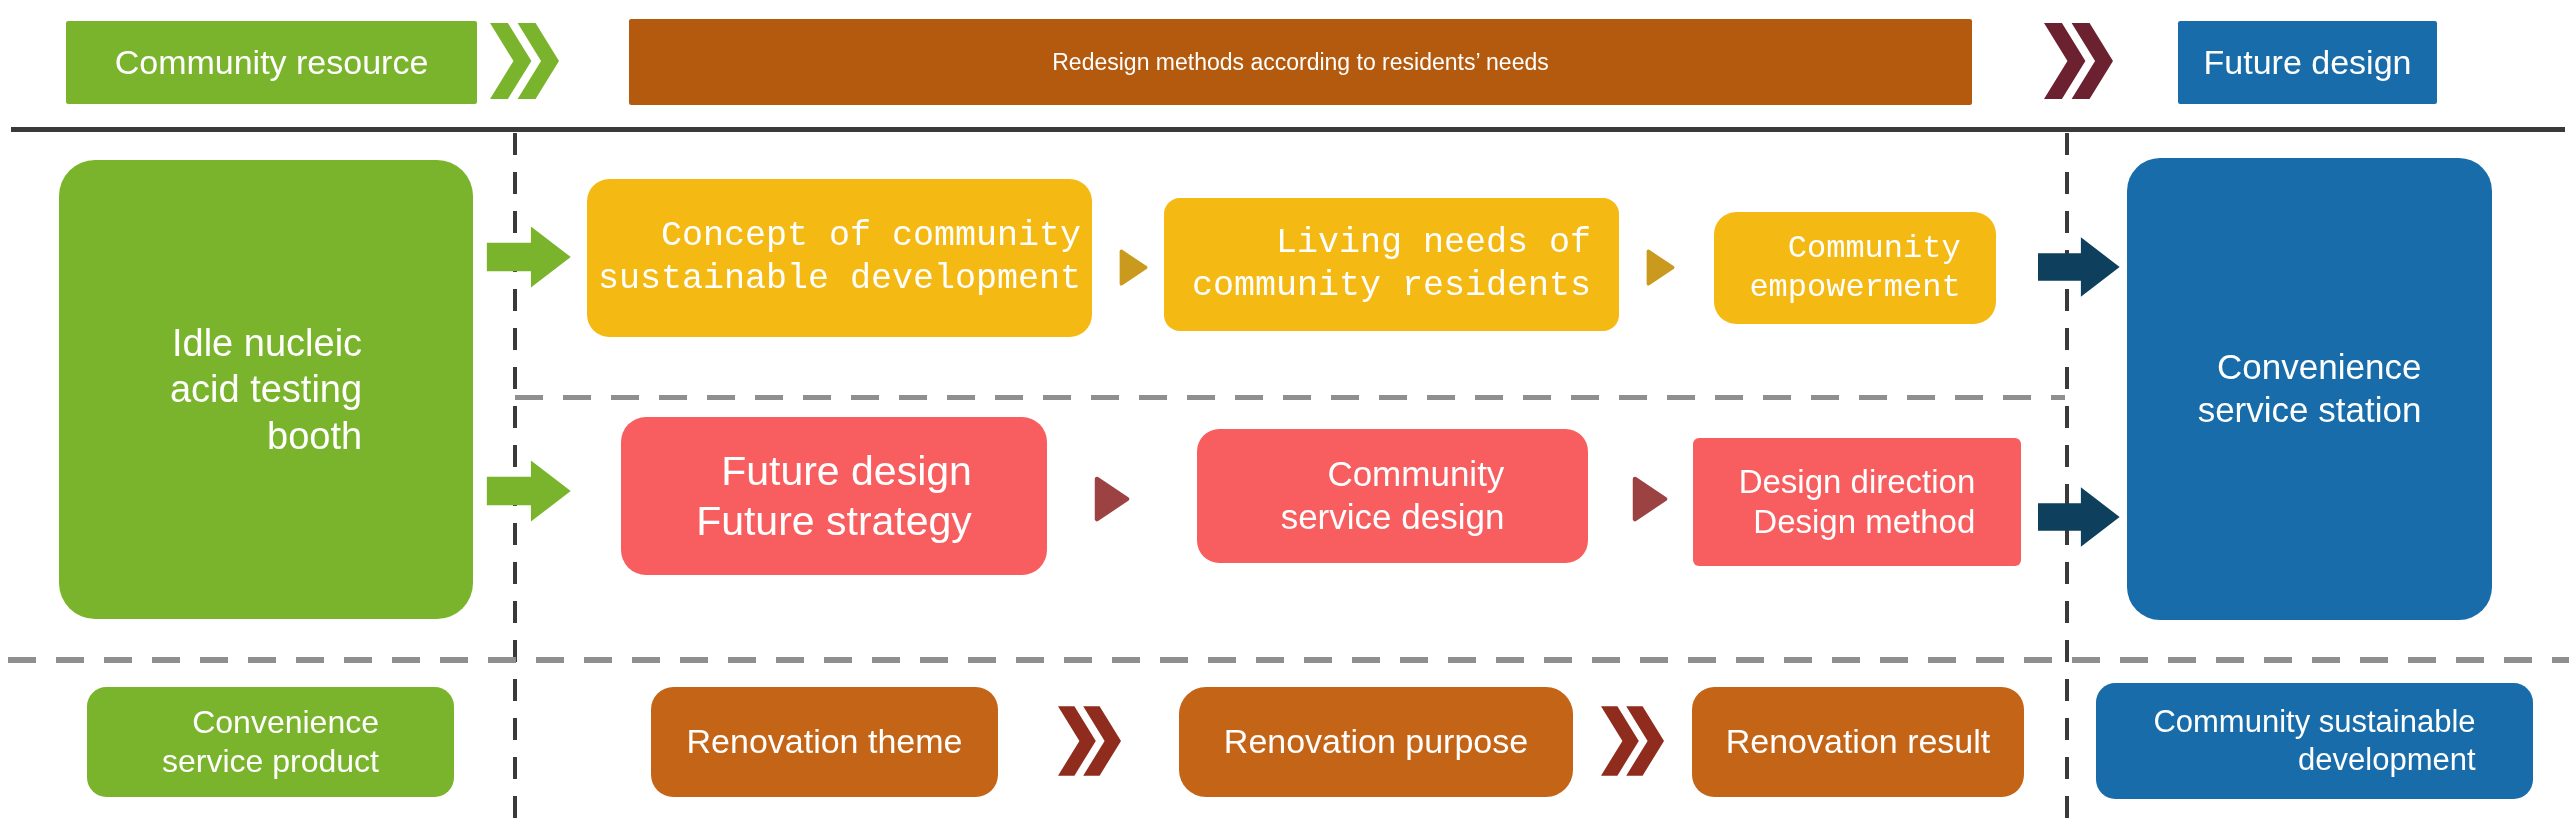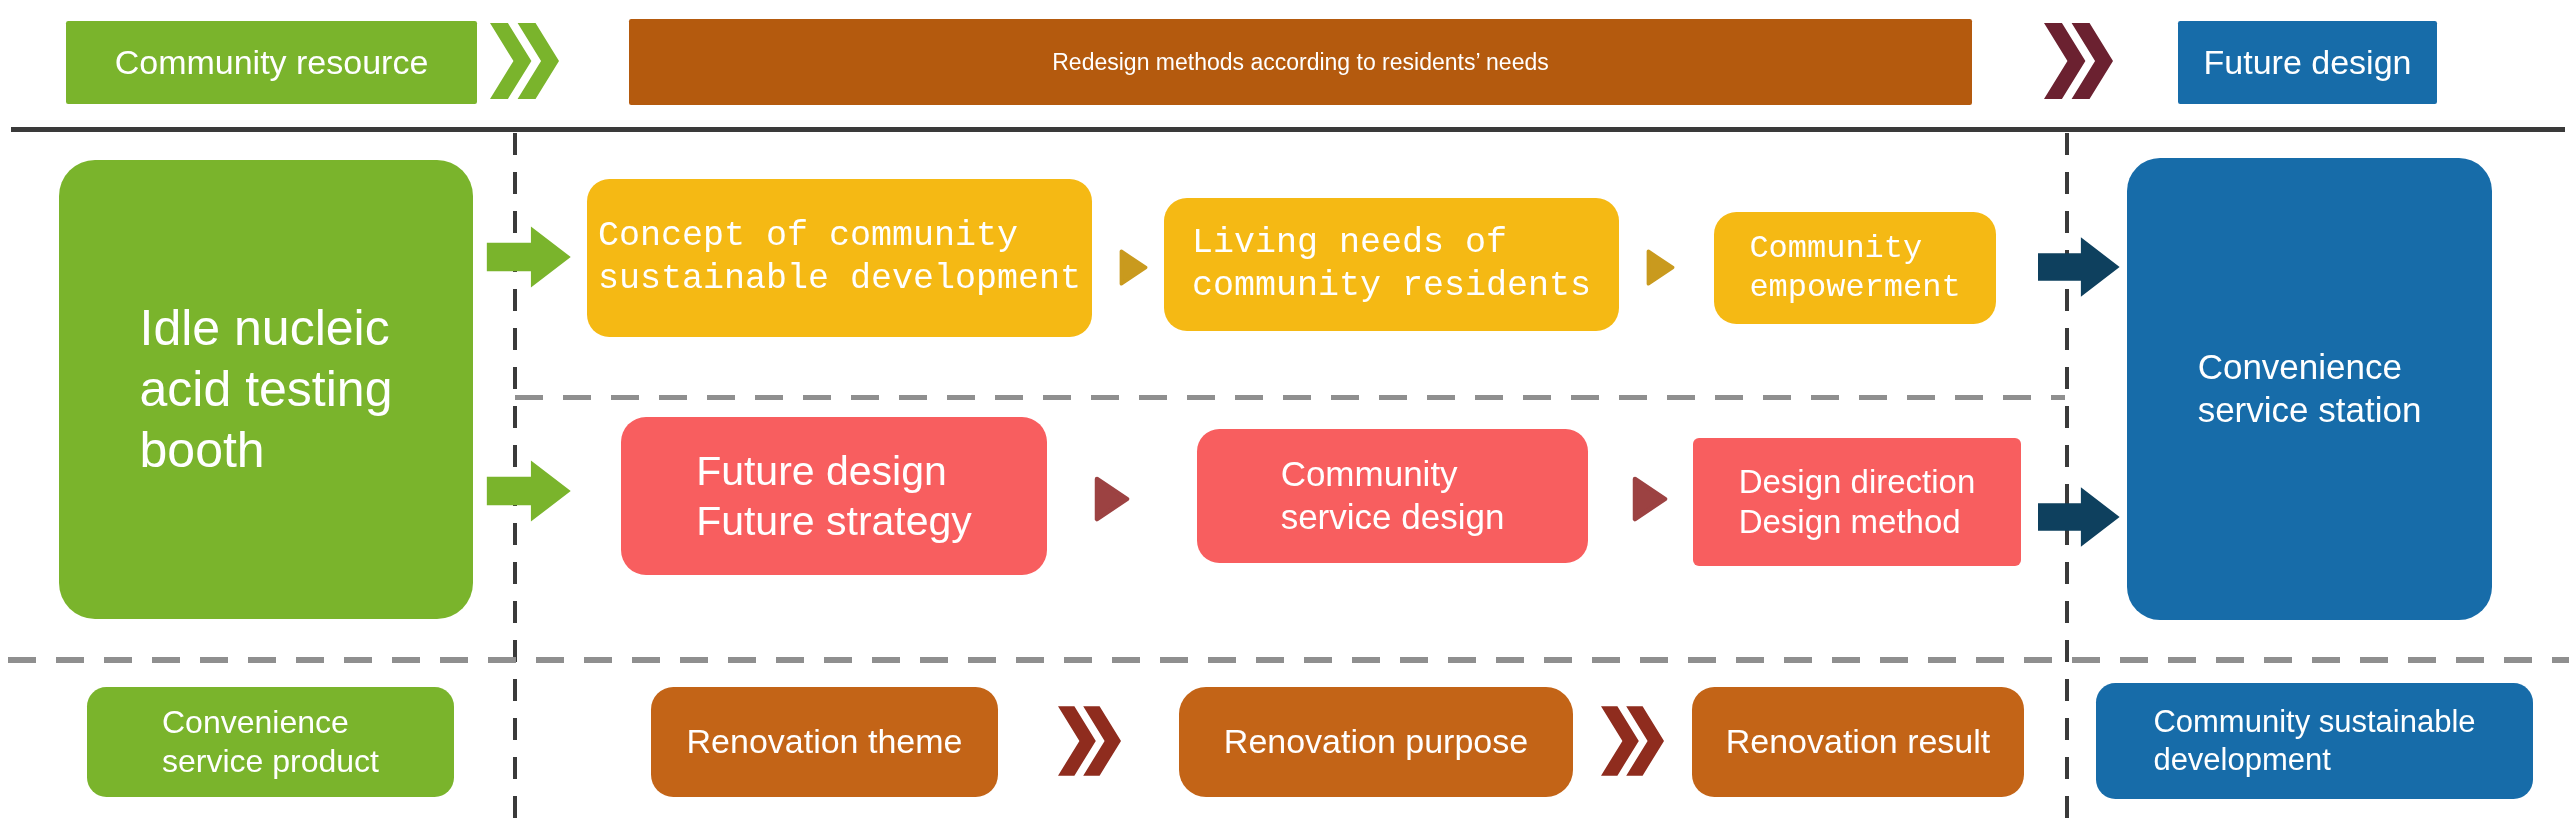--- a/index.html
+++ b/index.html
@@ -2,21 +2,21 @@
 <html style="--green: #7AB42C; --yellow: #F5B914; --yellow-dark: #C99A1E; --coral: #F85E5F; --maroon: #9C4242; --wine: #6B2130; --brick: #8F2C1E; --navy: #0E405E; --blue: #176CA9; --orange: #C36417; --orange-dark: #B45A0E; --line-dark: #3A3A3A; --line-gray: #8F8F8F;font-size:12px"><head>
 <meta charset="utf-8">
 <style>
   html,body{margin:0;padding:0;background:#fff;}
   .canvas{
     position:relative;width:2576px;height:830px;background:#fff;overflow:hidden;
     font-family:"Liberation Sans","DejaVu Sans",sans-serif;
   }
   .bx{
     position:absolute;display:flex;align-items:center;justify-content:center;
-    color:#fff;text-align:left;white-space:pre-line;line-height:1.22;
+    color:#fff;text-align:right;white-space:pre-line;line-height:1.22;
     box-sizing:border-box;
   }
   .green{background:var(--green);}
   .yellow{background:var(--yellow);font-family:Liberation Mono, monospace;}
   .coral{background:var(--coral);}
   .blue{background:var(--blue);}
   .orange{background:var(--orange);}
   .orange-dark{background:var(--orange-dark);}
   .icon{position:absolute;display:block;}
   .c-green{color:var(--green);}
@@ -55,39 +55,39 @@
   </svg>
 
   <div class="bx blue" style="left:2178px;top:21px;width:259px;height:83px;font-size:34px;border-radius:2.2px">Future design</div>
 
   <div class="solidline" style="left:11.2px;top:127px;width:2554px;height:4.5px"></div>
   <div class="vdash" style="left:513px;top:133px;height:697px"></div>
   <div class="vdash" style="left:2065px;top:133px;height:697px"></div>
   <div class="hdash" style="left:515px;top:395px;width:1550px;height:5.2px"></div>
   <div class="hdash" style="left:7.5px;top:657px;width:2561px"></div>
 
-  <div class="bx green" style="left:59px;top:160px;width:414px;height:459px;font-size:50px;border-radius:36px">Idle nucleic
+  <div class="bx green" style="left:59px;top:160px;width:414px;height:459px;font-size:38px;border-radius:36px">Idle nucleic
 acid testing
 booth</div>
 
   <svg class="icon c-green" style="left:484px;top:225px" width="91" height="64" viewBox="0 0 120 90">
     <polygon fill="currentColor" points="0,25 62,25 62,2 118,45 62,88 62,65 0,65"></polygon>
   </svg>
   <svg class="icon c-green" style="left:484px;top:459px" width="91" height="64" viewBox="0 0 120 90">
     <polygon fill="currentColor" points="0,25 62,25 62,2 118,45 62,88 62,65 0,65"></polygon>
   </svg>
 
   <div class="bx yellow" style="left:587px;top:179px;width:505px;height:158px;font-size:35px;border-radius:22.4px">Concept of community
 sustainable development</div>
 
   <svg class="icon c-gold" style="left:1117px;top:249px" width="33" height="37" viewBox="0 0 50 64">
     <polygon fill="currentColor" stroke="currentColor" stroke-width="6" stroke-linejoin="round" points="4,4 46,32 4,60"></polygon>
   </svg>
 
-  <div class="bx yellow" style="left:1164px;top:198px;width:455px;height:133px;font-size:35px;border-radius:23px">Living needs of
+  <div class="bx yellow" style="left:1164px;top:198px;width:455px;height:133px;font-size:35px;border-radius:16px">Living needs of
 community residents</div>
 
   <svg class="icon c-gold" style="left:1644px;top:249px" width="33" height="37" viewBox="0 0 50 64">
     <polygon fill="currentColor" stroke="currentColor" stroke-width="6" stroke-linejoin="round" points="4,4 46,32 4,60"></polygon>
   </svg>
 
   <div class="bx yellow" style="left:1714px;top:212px;width:282px;height:112px;font-size:32px;border-radius:22.4px">Community
 empowerment</div>
 
   <svg class="icon c-navy" style="left:2038px;top:231px" width="83" height="72" viewBox="0 0 120 90">

